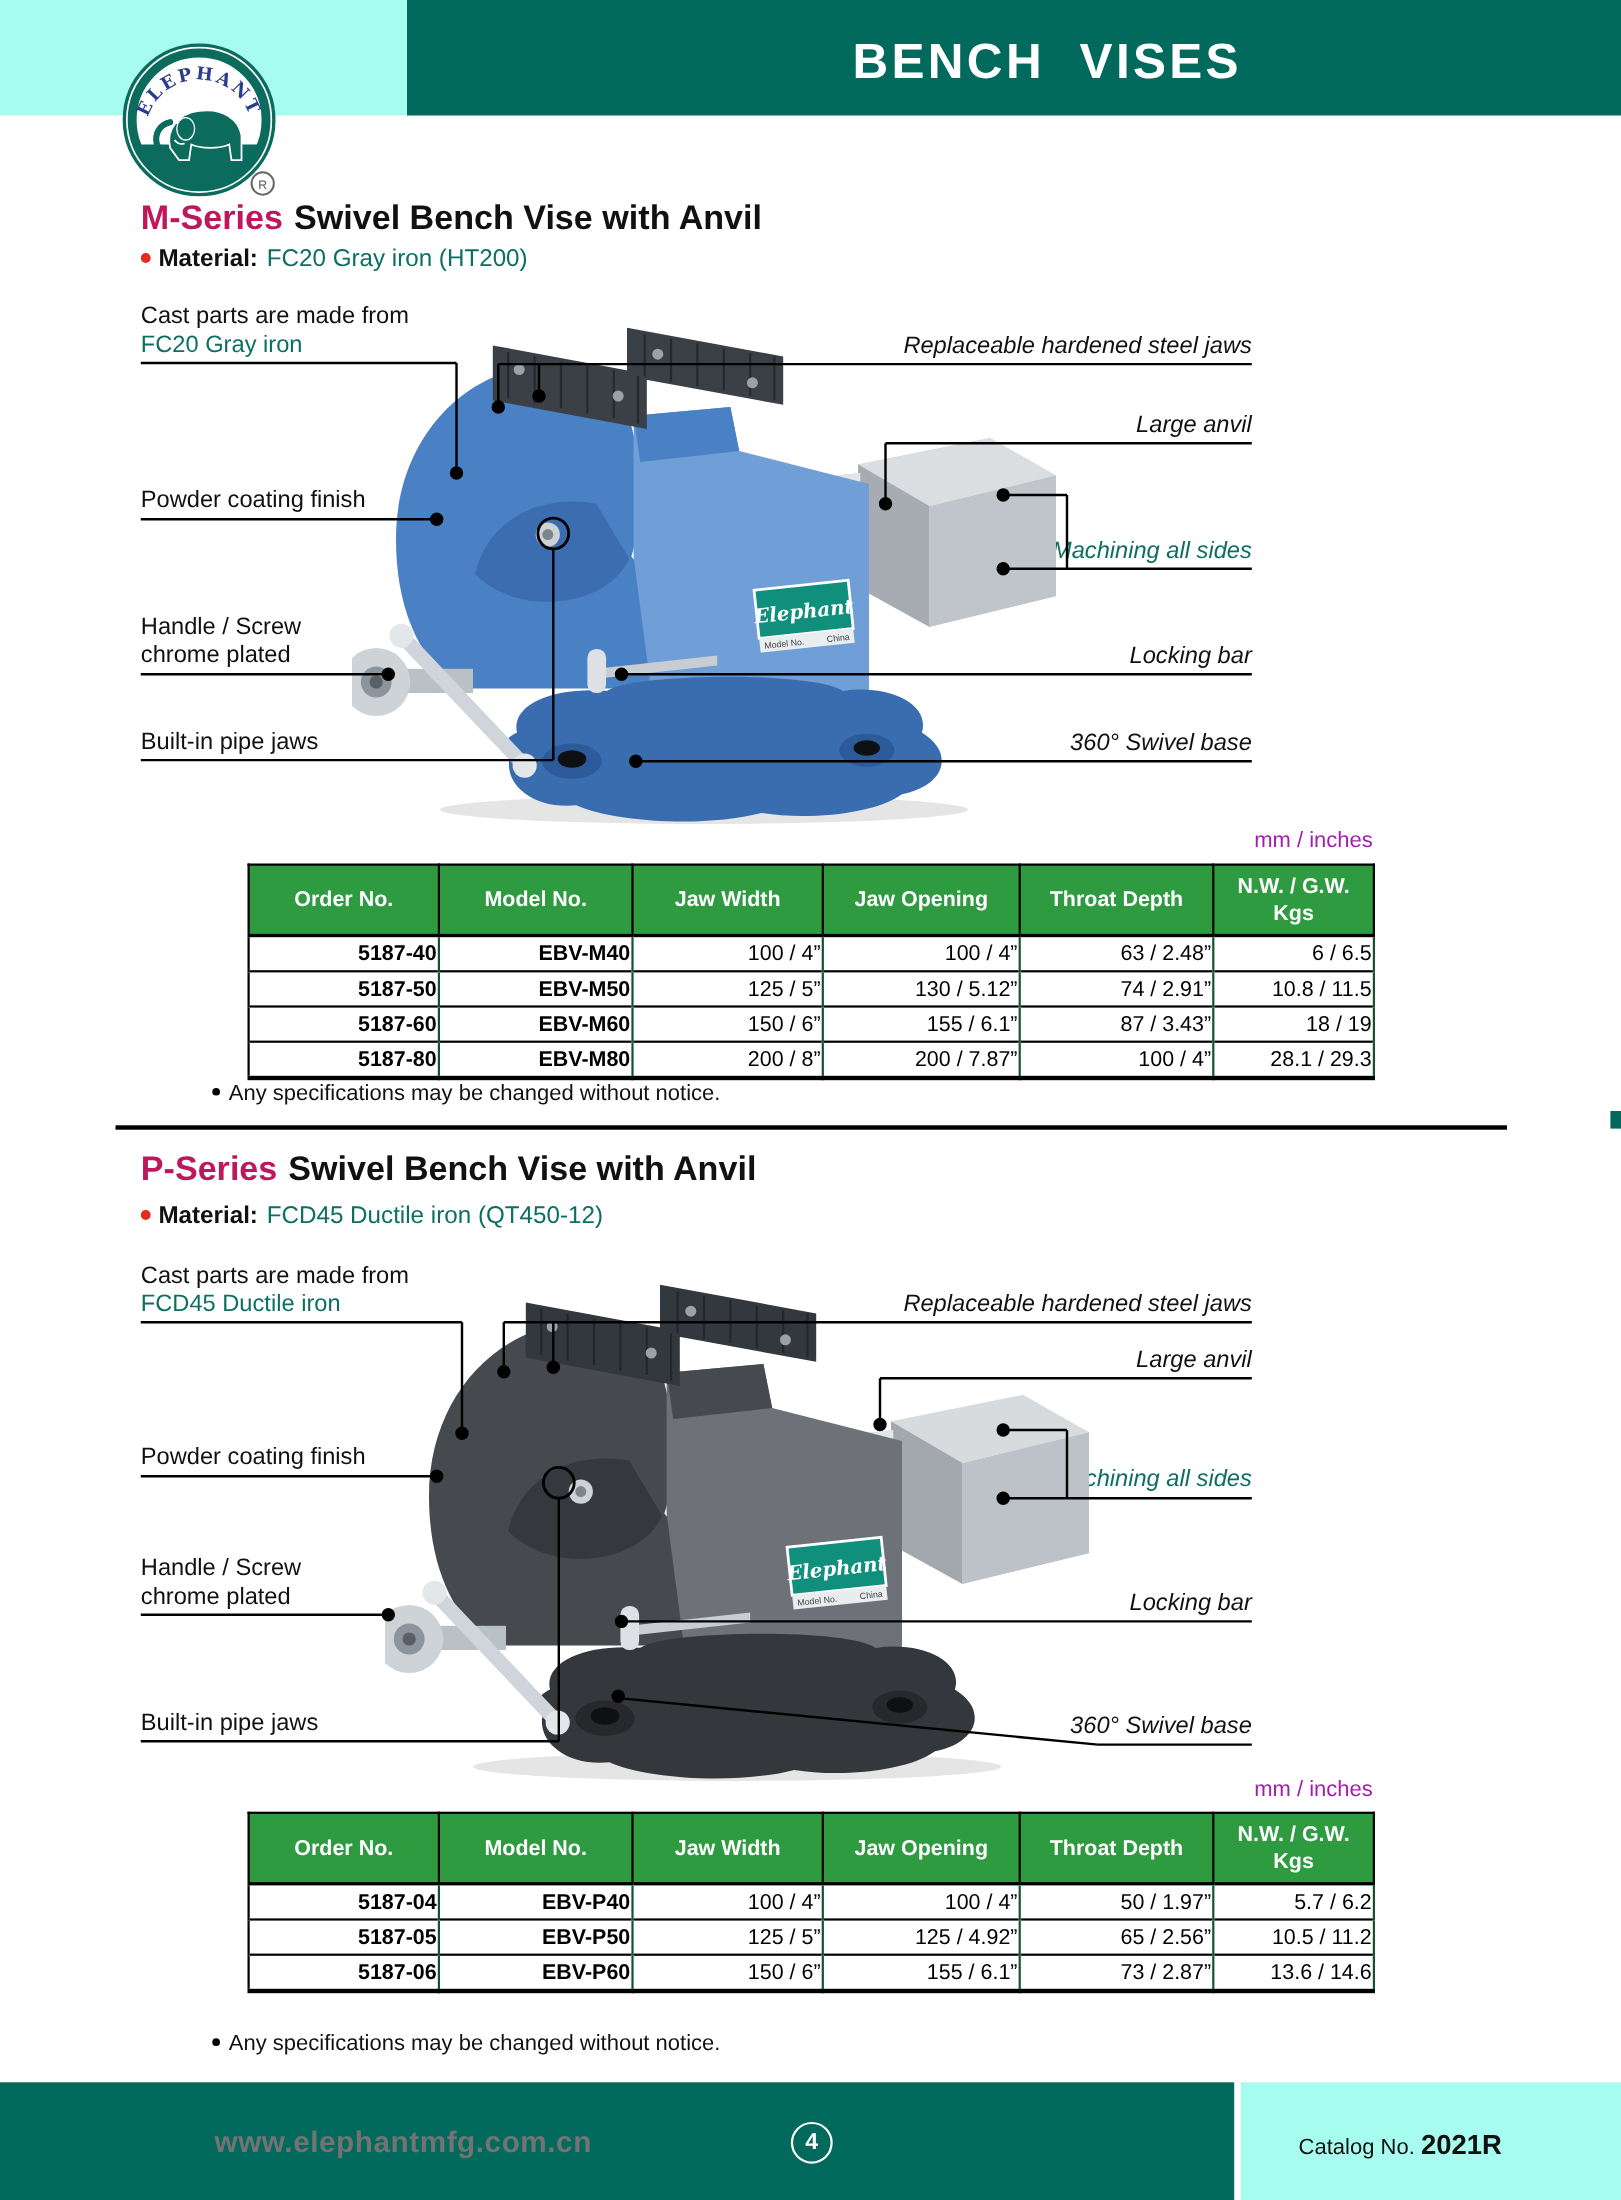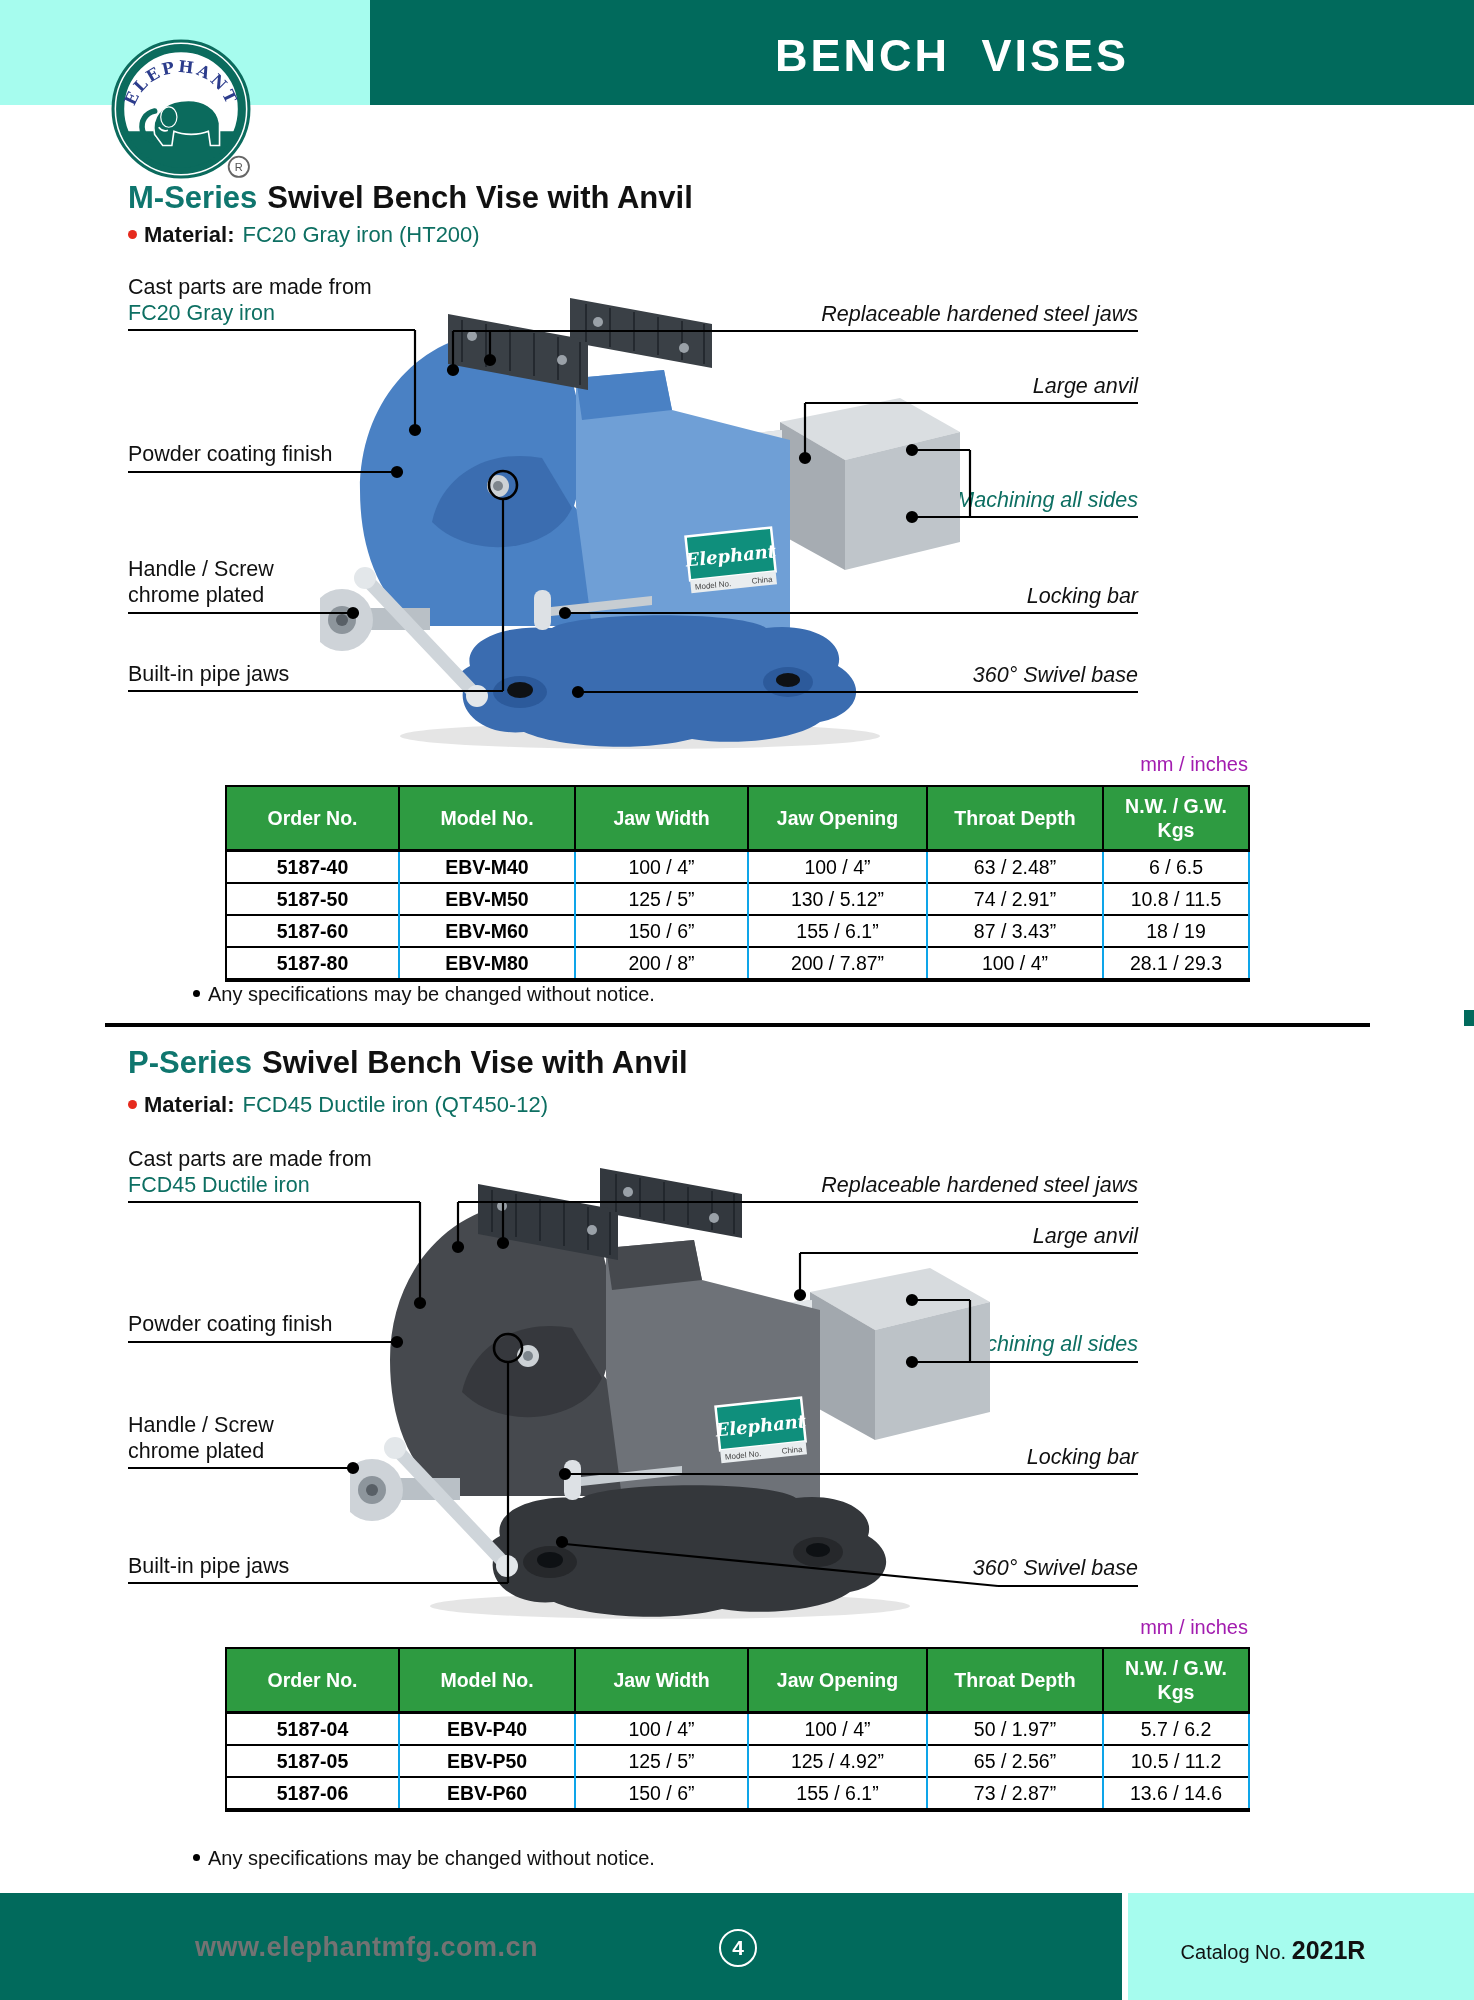--- a/index.html
+++ b/index.html
@@ -10,41 +10,41 @@
   
   .hdr-cyan{left:0;top:0;width:370px;height:105px;background:#a6fcee;}
   .hdr-teal{left:370px;top:0;width:1104px;height:105px;background:#016a5c;}
   .page-title{left:370px;top:30px;width:1104px;text-align:center;
       color:#fff;font-size:45px;font-weight:bold;letter-spacing:3px;word-spacing:16px;
       text-indent:60px;}
   .logo{left:110px;top:38px;width:142px;height:142px;}
 
   
   .sec-title{font-size:31px;font-weight:bold;color:#111;white-space:nowrap;left:128px;}
-  .sec-title .series{color:#0f766e;margin-right:10px;}
+  .sec-title .series{color:#be185d;margin-right:10px;}
   .material{left:128px;font-size:22px;white-space:nowrap;}
   .material .dot{display:inline-block;width:9px;height:9px;border-radius:50%;
       background:#e62b1e;margin-right:7px;position:relative;top:-3px;}
   .material .mlab{font-weight:bold;color:#111;margin-right:8px;}
   .material .mval{color:#0d6f62;}
 
   
   .lab{position:absolute;font-size:21.5px;color:#111;white-space:nowrap;line-height:26px;}
   .lab.right{right:336px;text-align:left;font-style:italic;}
   .lab .t2{color:#0d6f62;}
   .lab.teal{color:#0d6f62;}
 
   
   .units{position:absolute;right:226px;font-size:20px;color:#a21caf;}
   table.spec{position:absolute;left:225px;width:1023px;border-collapse:collapse;
       table-layout:fixed;font-size:19.5px;}
   table.spec th{background:#2e9b41;color:#fff;font-weight:bold;height:60px;
       border:2px solid #000;border-bottom:3px solid #000;white-space:pre-line;line-height:24px;}
-  table.spec td{border-left:2px solid #000;border-right:2px solid #0ea5e9;
-      border-top:2.5px solid #000;height:28px;text-align:center;color:#000;}
+  table.spec td{border-left:2px solid #000;border-right:2px solid #14532d;
+      border-top:2.5px solid #000;height:28px;text-align:right;color:#000;}
   table.spec{border:2px solid #000;border-bottom:4px solid #000;}
   table.spec td:nth-child(1),table.spec td:nth-child(2){font-weight:bold;}
   .footnote{position:absolute;left:193px;font-size:20px;color:#111;white-space:nowrap;}
   .footnote .dot{display:inline-block;width:7px;height:7px;border-radius:50%;
       background:#000;margin-right:8px;position:relative;top:-4px;}
 
   
   .divider{left:105px;top:1023px;width:1265px;height:4px;background:#000;}
   .edge-tick{left:1464px;top:1010px;width:10px;height:16px;background:#016a5c;}
 

